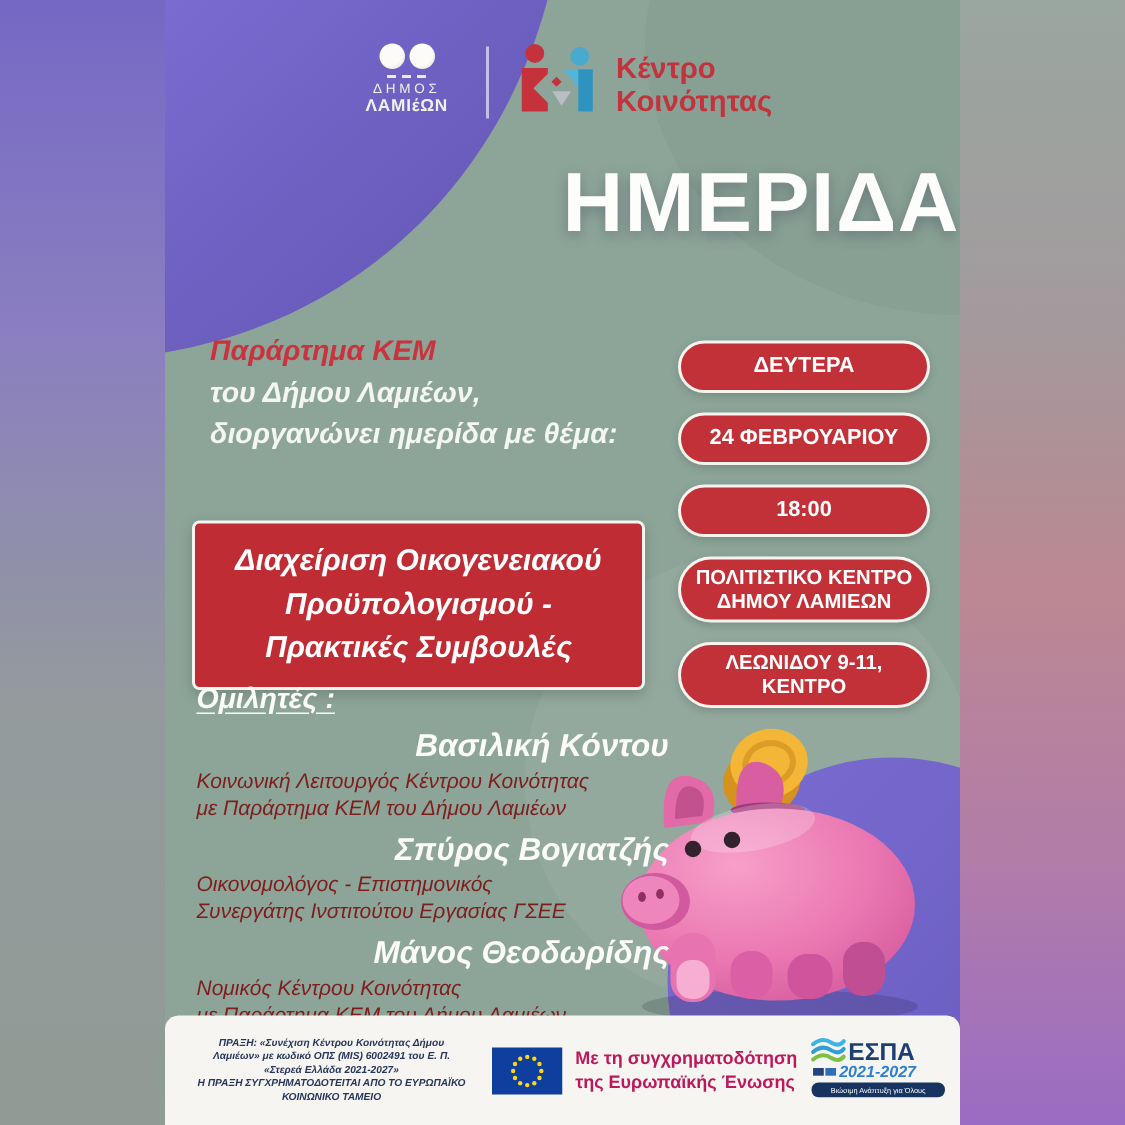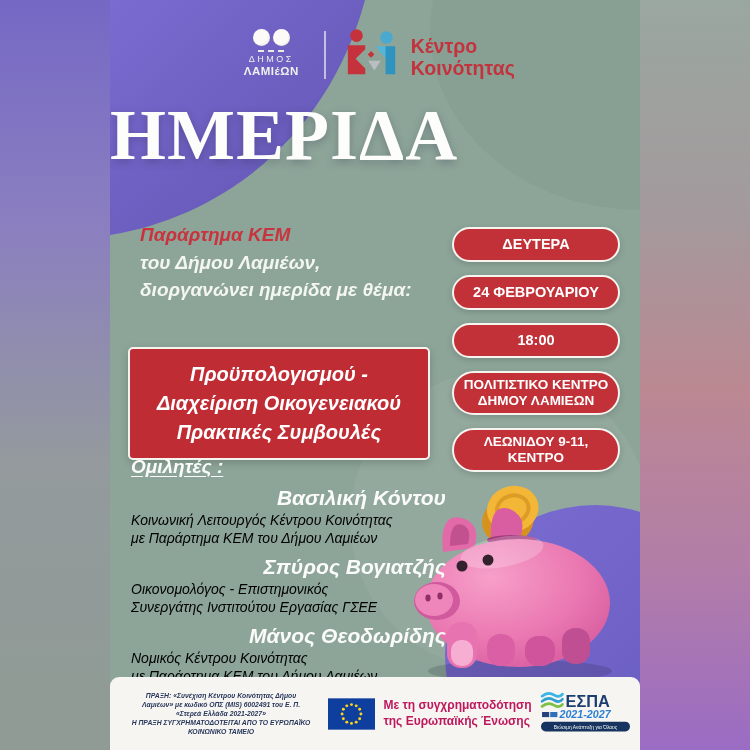--- a/index.html
+++ b/index.html
@@ -18,37 +18,37 @@
   .muni-logo{width:72px;text-align:center;color:#eef1ec;}
   .muni-coins{display:flex;justify-content:center;gap:3px;}
   .muni-coin{width:17px;height:17px;border-radius:50%;background:radial-gradient(circle at 40% 38%, #fcfbf7 55%, #d8d7cf 100%);}
   .muni-dash{width:26px;border-top:2px dashed #e9ece6;margin:4px auto 2px;}
   .muni-l1{font-size:9px;letter-spacing:2.5px;}
   .muni-l2{font-size:11.5px;font-weight:bold;letter-spacing:.5px;margin-top:1px;}
   .logo-divider{width:1.5px;height:48px;background:rgba(255,255,255,.6);margin-top:4px;}
   .center-logo{display:flex;gap:10px;margin-top:2px;}
   .center-logo-text{font-size:19.5px;line-height:22px;font-weight:bold;color:#c3333d;margin-top:7px;}
 
-  .title{position:absolute;top:94px;left:0;width:100%;text-align:left;z-index:2;
-    font-size:72px;line-height:82px;font-weight:bold;letter-spacing:1px;color:#fdfdfc;
-    text-shadow:0 3px 9px rgba(40,40,70,.30);font-family:Liberation Serif, serif;}
+  .title{position:absolute;top:94px;left:0;width:100%;text-align:right;z-index:2;
+    font-size:56px;line-height:82px;font-weight:bold;letter-spacing:1px;color:#fdfdfc;
+    text-shadow:0 3px 9px rgba(40,40,70,.30);}
 
   .intro{position:absolute;left:30px;top:221px;z-index:2;font-style:italic;font-weight:bold;
     font-size:19px;line-height:27.5px;color:#f4f6f2;}
   .red-t{color:#c9333e;}
 
   .topic-box{position:absolute;left:18px;top:347px;width:302px;box-sizing:border-box;z-index:2;
     background:#bf2c34;border:2.5px solid #f6f4ef;border-radius:5px;padding:11px 6px;
     text-align:center;color:#ffffff;font-weight:bold;font-style:italic;font-size:20px;line-height:29px;
     box-shadow:0 3px 9px rgba(0,0,0,.18);}
 
   .speakers{position:absolute;left:21px;top:456px;width:315px;z-index:2;color:#fbfcf9;}
   .speakers-h{font-size:19px;font-weight:bold;font-style:italic;text-decoration:underline;text-underline-offset:3px;}
   .sp-name{font-size:21px;font-weight:bold;font-style:italic;margin-top:8px;text-align:right;}
-  .sp-role{font-size:14px;font-style:italic;line-height:17.5px;color:#000000;margin-top:2px;margin-bottom:6px;}
+  .sp-role{font-size:14px;font-style:italic;line-height:17.5px;color:#7f1d1d;margin-top:2px;margin-bottom:6px;}
 
   .pills{position:absolute;left:342px;top:227px;width:168px;display:flex;flex-direction:column;gap:13px;z-index:2;}
   .pill{background:#c23038;border:2.5px solid #f6f4ef;border-radius:24px;color:#fff;font-weight:bold;
     text-align:center;display:flex;flex-direction:column;justify-content:center;min-height:35px;
     font-size:14.5px;line-height:17px;box-sizing:border-box;padding:4px 6px;box-shadow:0 2px 6px rgba(0,0,0,.16);}
   .pill.two{font-size:13.5px;line-height:16px;min-height:39px;}
   .pill-line:empty{display:none;}
 
   .footer{position:absolute;left:0;right:0;bottom:0;height:73px;background:#f7f5f1;z-index:3;
     border-radius:9px 9px 0 0;display:flex;align-items:center;justify-content:space-between;
@@ -153,22 +153,22 @@
 
   <div class="title">ΗΜΕΡΙΔΑ</div>
 
   <div class="intro">
     <div class="red-t">Παράρτημα ΚΕΜ</div>
     <div>του Δήμου Λαμιέων,</div>
     <div>διοργανώνει ημερίδα με θέμα:</div>
   </div>
 
   <div class="topic-box">
+    <div>Διαχείριση Οικογενειακού</div>
     <div>Προϋπολογισμού -</div>
-    <div>Διαχείριση Οικογενειακού</div>
     <div>Πρακτικές Συμβουλές</div>
   </div>
 
   <div class="pills">
     <div class="pill">
       <div class="pill-line">ΔΕΥΤΕΡΑ</div>
     </div>
     <div class="pill">
       <div class="pill-line">24 ΦΕΒΡΟΥΑΡΙΟΥ</div>
     </div>

